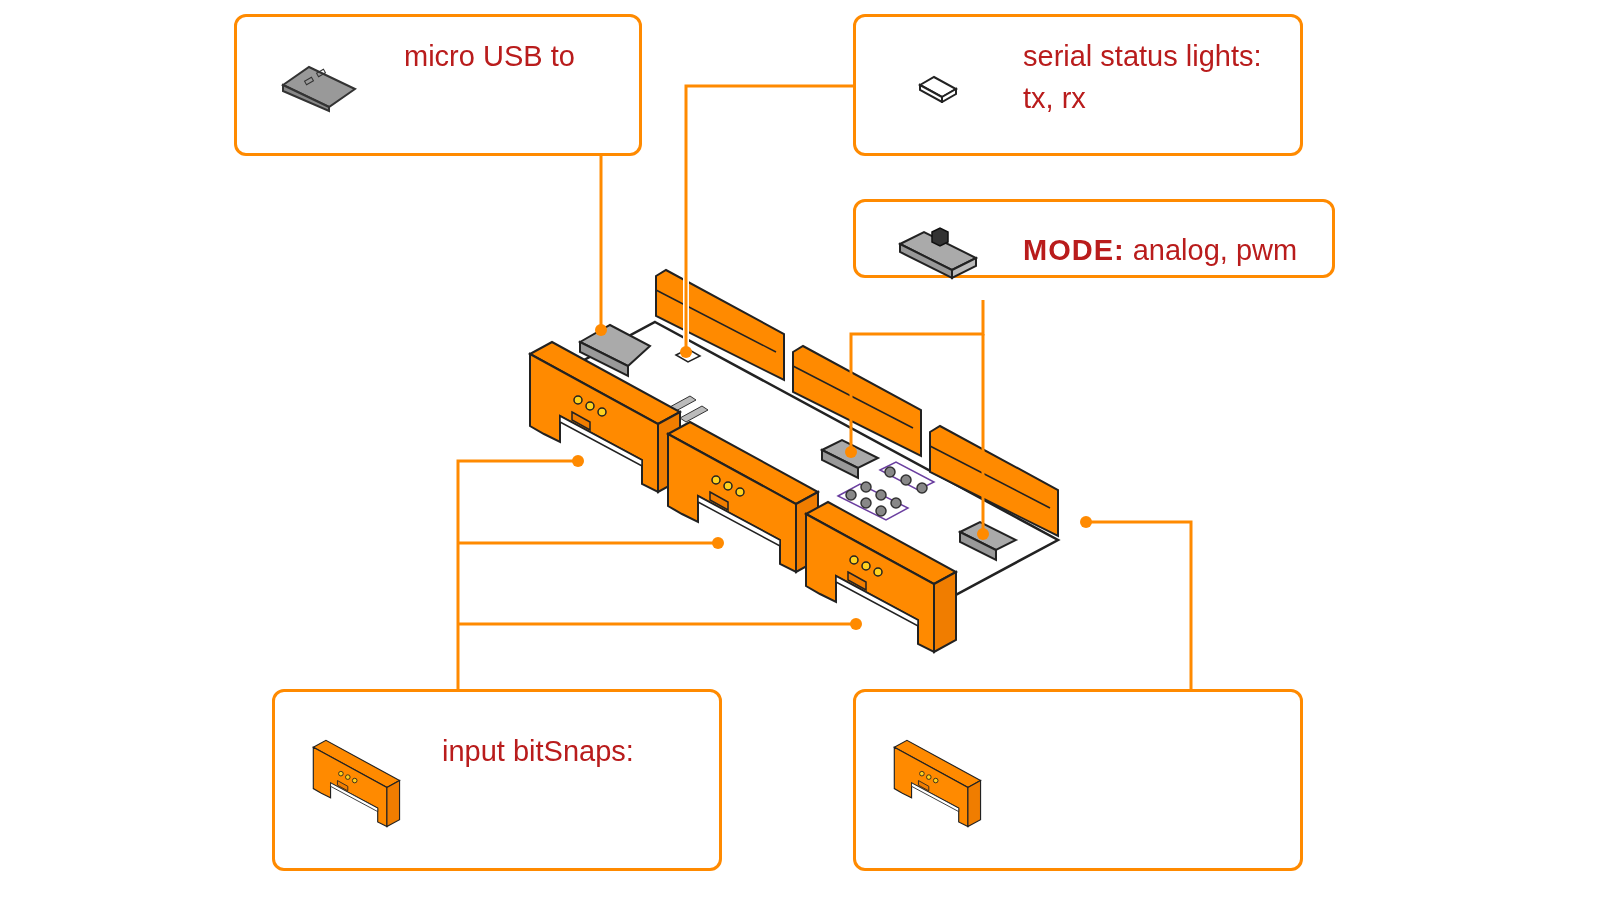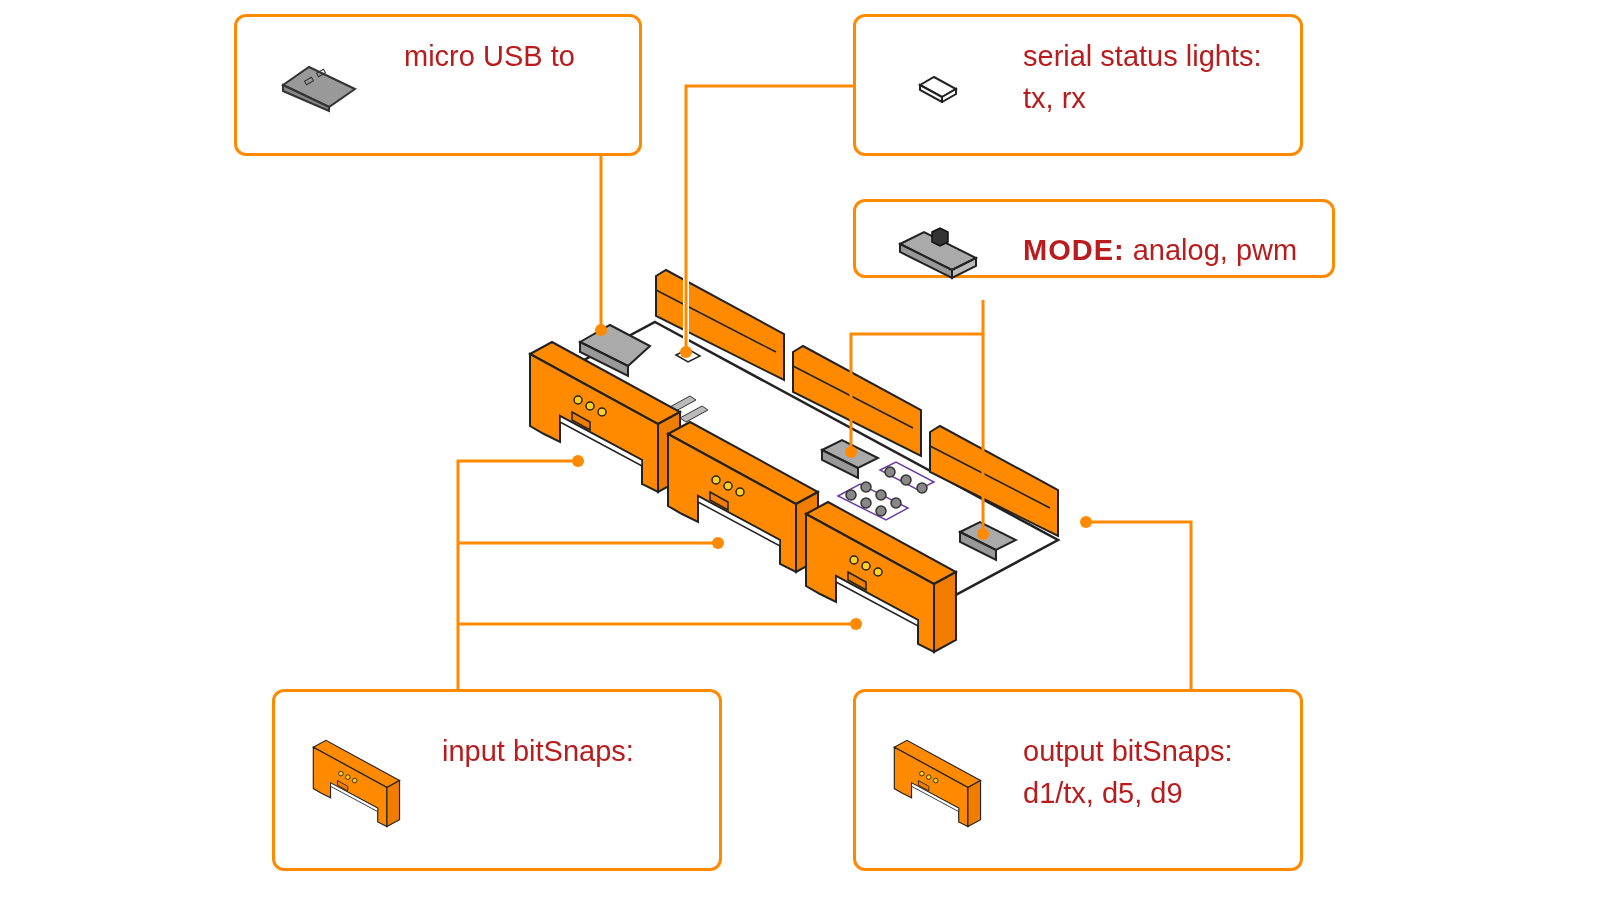--- a/index.html
+++ b/index.html
@@ -158,17 +158,13 @@
   </svg>
   <div class="text" style="left:167px;top:38px;">
     <div>input bitSnaps:</div>
   </div>
 </div>
 
 <div class="callout" style="left:853px;top:689px;width:450px;height:182px;">
   <svg class="icon" style="left:36px;top:40px" width="92" height="104" viewBox="0 0 160 160">
     <use href="#bitsnap" transform="translate(4,4)"></use>
   </svg>
-  <div class="text" style="left:167px;top:38px;">
-    <div>output bitSnaps:</div>
-    <div>d1/tx, d5, d9</div>
-  </div>
 </div>
 
 </body></html>

